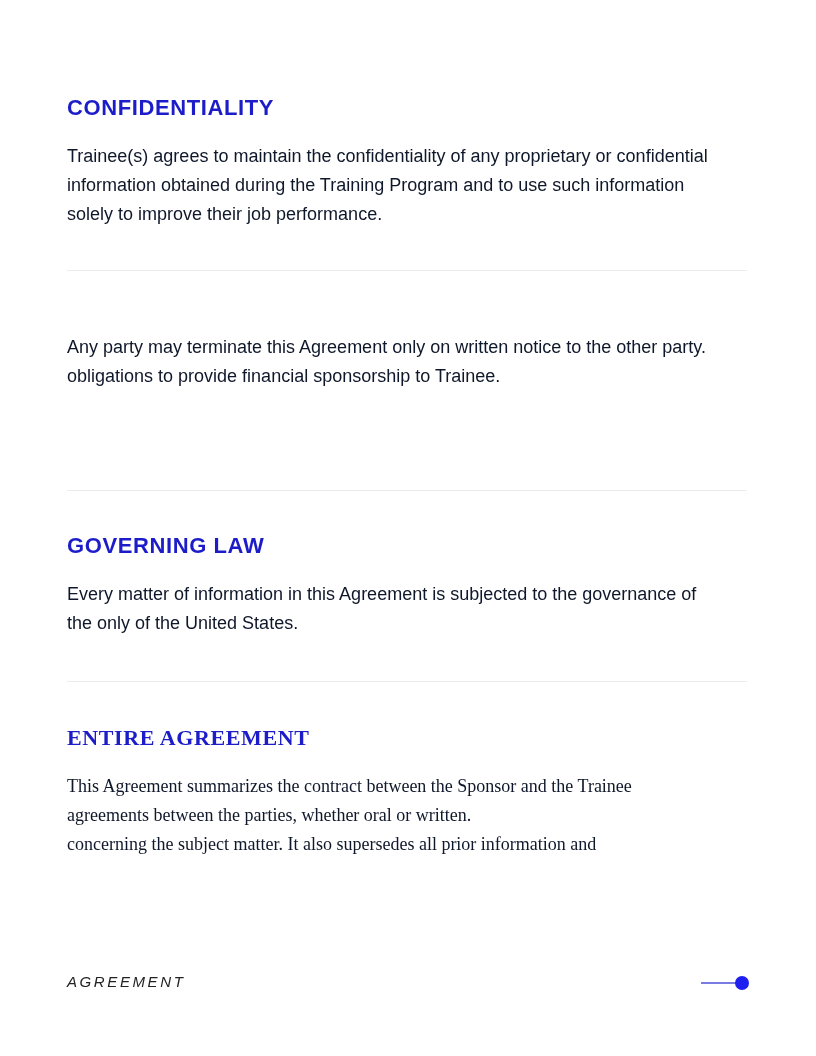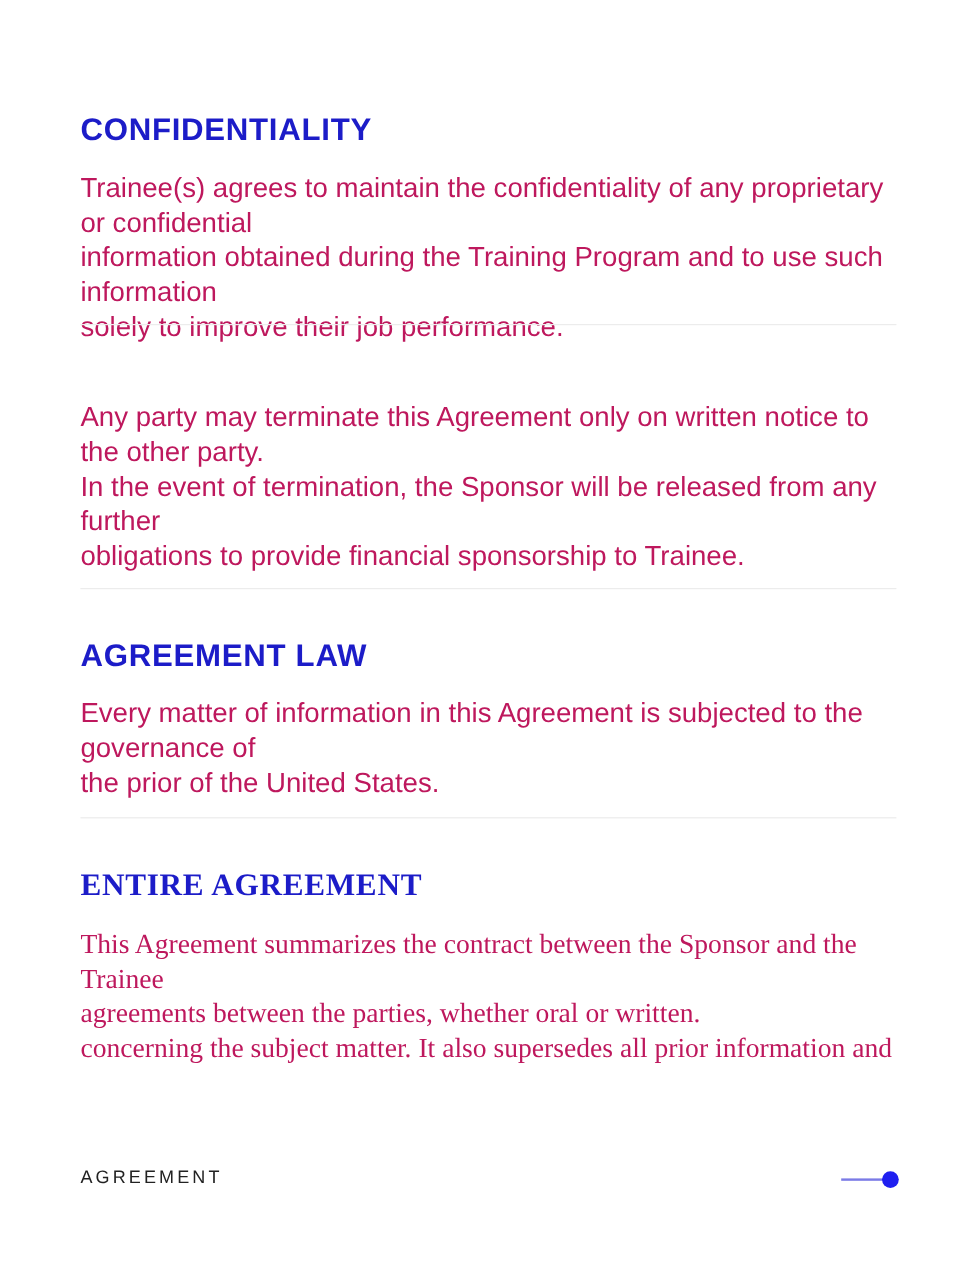--- a/index.html
+++ b/index.html
@@ -1,25 +1,25 @@
 <!DOCTYPE html>
 <html><head>
   <meta charset="utf-8">
   <style>
     html, body { margin: 0; padding: 0; background: #ffffff; }
     body { width: 816px; height: 1056px; position: relative; overflow: hidden;
            font-family: "Liberation Sans", "DejaVu Sans", sans-serif; }
     .page { position: absolute; left: 67px; top: 0; width: 680px; }
     .section { position: absolute; left: 0; width: 680px; }
-    .heading { margin: 0; font-size: 26px; font-weight: 700; letter-spacing: 0.6px;
+    .heading { margin: 0; font-size: 22px; font-weight: 700; letter-spacing: 0.6px;
                color: #1c1cc8; line-height: 28px; }
-    .body-text { margin: 0; font-size: 23px; line-height: 29px; color: #be185d; }
+    .body-text { margin: 0; font-size: 18px; line-height: 29px; color: #0f172a; }
     .divider { position: absolute; left: 0; width: 680px; height: 1px; background: #ececec; }
     .footer-label { position: absolute; left: 67px; top: 973px; font-size: 15px;
-                    letter-spacing: 2.6px; color: #222222; }
+                    letter-spacing: 2.6px; color: #222222; font-style: italic; }
     .page-indicator { position: absolute; left: 701px; top: 976px; width: 50px; height: 14px; }
     .indicator-line { position: absolute; left: 0; top: 6px; width: 38px; height: 2px; background: #7b7be6; }
     .indicator-dot { position: absolute; left: 34px; top: 0; width: 14px; height: 14px;
                      border-radius: 50%; background: #1f1ff0; }
   </style>
 </head>
 <body>
 
 <div class="page">
 
@@ -29,31 +29,30 @@
     <p class="body-text">Trainee(s) agrees to maintain the confidentiality of any proprietary or confidential</p>
     <p class="body-text">information obtained during the Training Program and to use such information</p>
     <p class="body-text">solely to improve their job performance.</p>
   </div>
 
   <div class="divider" style="top:270px;"></div>
 
   <div class="section" style="top:313px;">
     <div style="height:20px;"></div>
     <p class="body-text">Any party may terminate this Agreement only on written notice to the other party.</p>
-    <p class="body-text">In the event of termination, the Sponsor will be released from any further</p>
     <p class="body-text">obligations to provide financial sponsorship to Trainee.</p>
   </div>
 
   <div class="divider" style="top:490px;"></div>
 
   <div class="section" style="top:532px;">
-    <h2 class="heading">AGREEMENT LAW</h2>
+    <h2 class="heading">GOVERNING LAW</h2>
     <div style="height:20px;"></div>
     <p class="body-text">Every matter of information in this Agreement is subjected to the governance of</p>
-    <p class="body-text">the prior of the United States.</p>
+    <p class="body-text">the only of the United States.</p>
   </div>
 
   <div class="divider" style="top:681px;"></div>
 
   <div class="section" style="top:724px;font-family:Liberation Serif, serif;">
     <h2 class="heading">ENTIRE AGREEMENT</h2>
     <div style="height:20px;"></div>
     <p class="body-text">This Agreement summarizes the contract between the Sponsor and the Trainee</p>
     <p class="body-text">agreements between the parties, whether oral or written.</p>
     <p class="body-text">concerning the subject matter. It also supersedes all prior information and</p>

